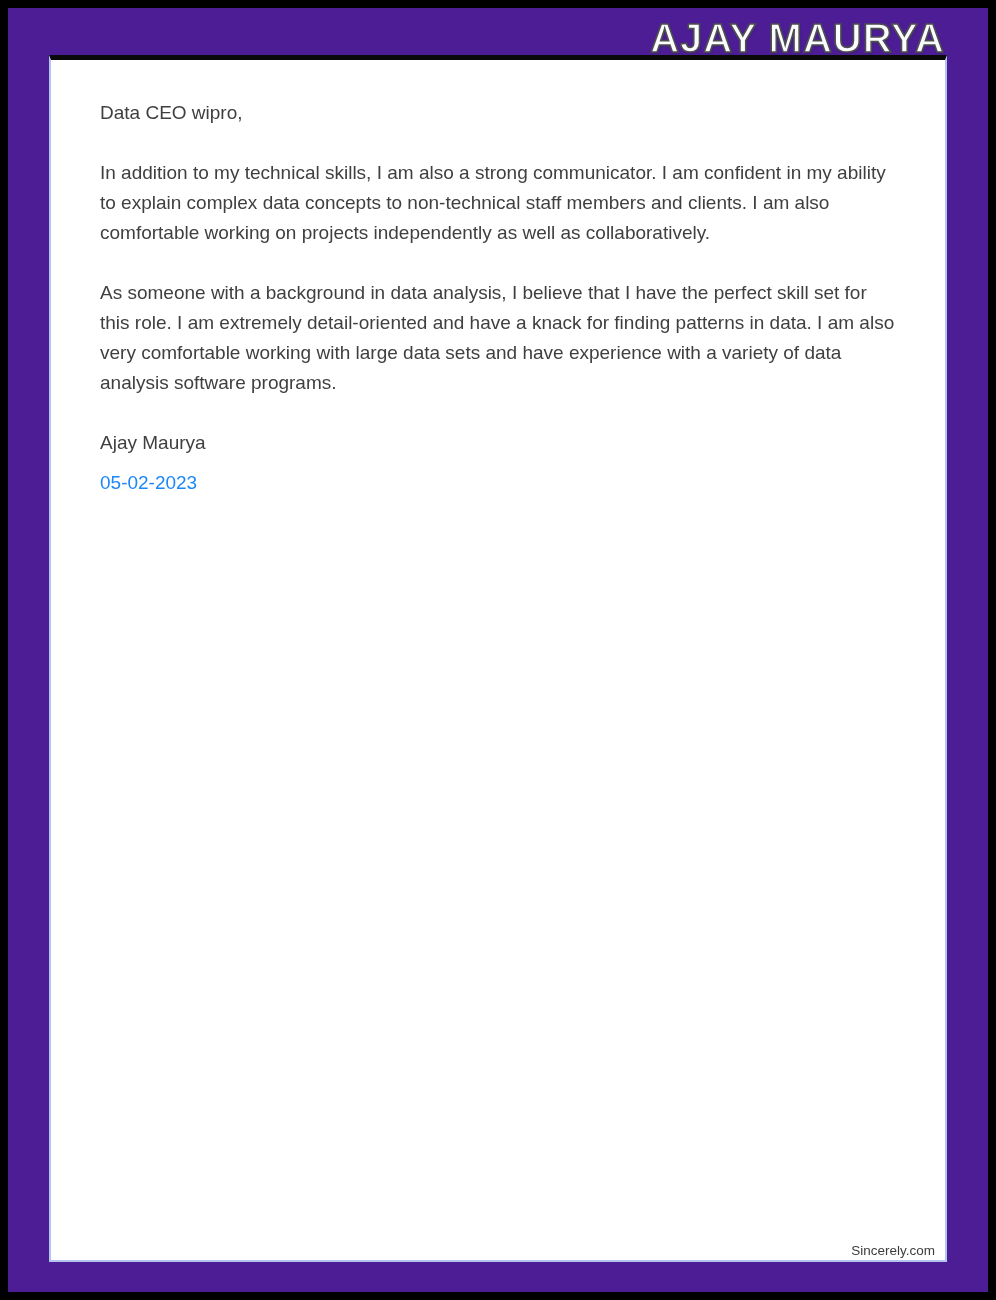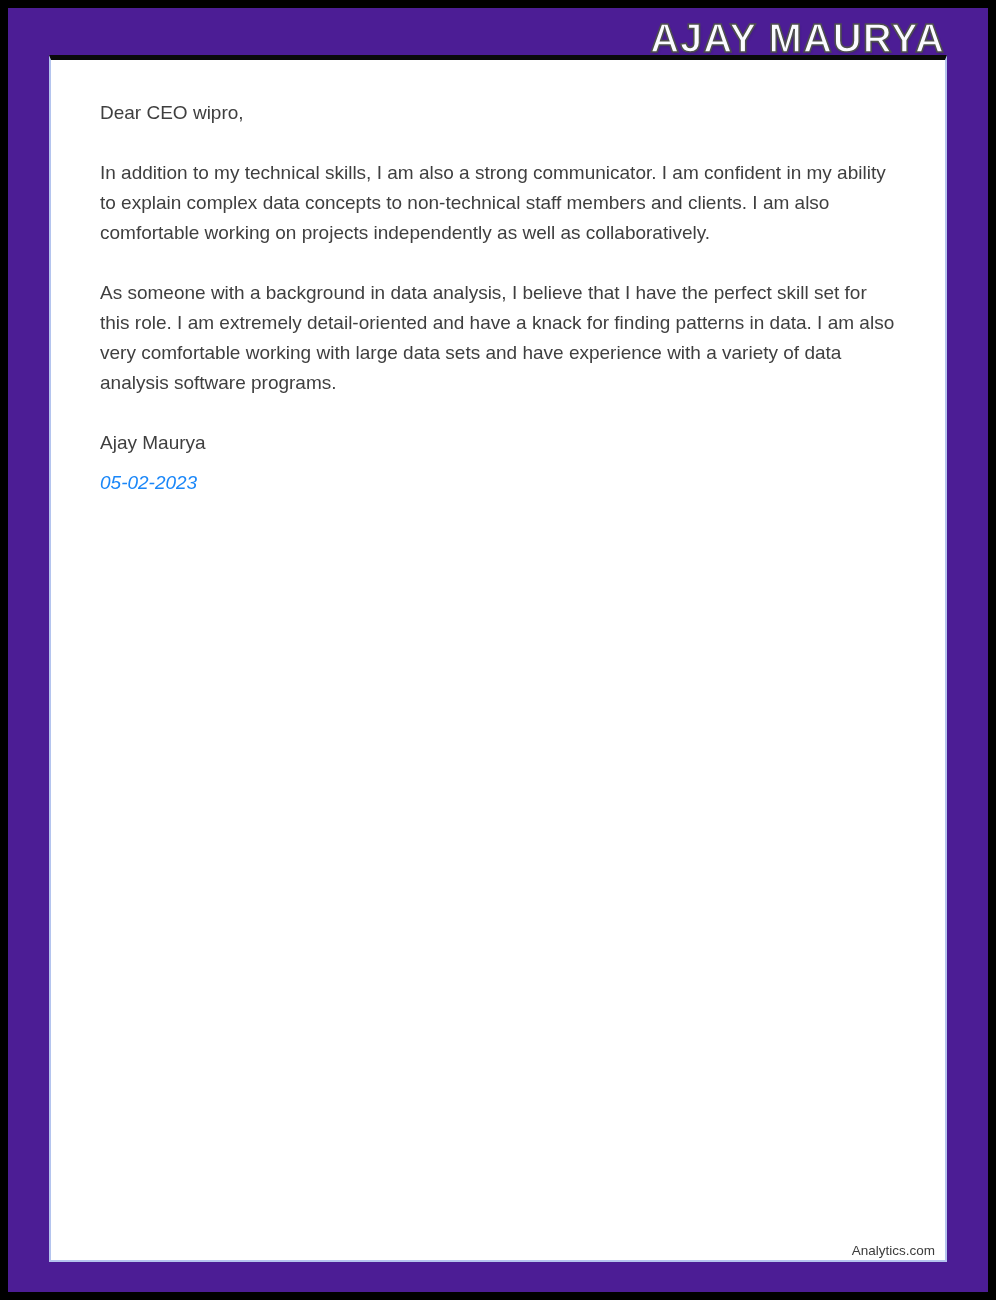--- a/index.html
+++ b/index.html
@@ -57,51 +57,50 @@
   }
   .letter p {
     margin: 0 0 30px 0;
   }
   .letter .signature {
     margin-bottom: 10px;
   }
   .letter .date {
     margin: 0;
     color: #1b87f8;
-    font-style: italic;
   }
   .branding {
     position: absolute;
     right: 10px;
     bottom: 2px;
     font-size: 13.5px;
     color: #3c3c3c;
   }
 </style>
 </head>
 <body>
 
 <div class="page">
 
   <div class="header-band">
     <div class="header-name">AJAY MAURYA</div>
   </div>
 
   <div class="document">
     <div class="letter">
-      <p>Dear CEO wipro,</p>
+      <p>Data CEO wipro,</p>
 
 
       <p>In addition to my technical skills, I am also a strong communicator. I am confident in my ability to explain complex data concepts to non-technical staff members and clients. I am also comfortable working on projects independently as well as collaboratively.</p>
 
       <p>As someone with a background in data analysis, I believe that I have the perfect skill set for this role. I am extremely detail-oriented and have a knack for finding patterns in data. I am also very comfortable working with large data sets and have experience with a variety of data analysis software programs.</p>
 
 
 
       <p class="signature">Ajay Maurya</p>
 
       <p class="date">05-02-2023</p>
     </div>
 
-    <div class="branding">Analytics.com</div>
+    <div class="branding">Sincerely.com</div>
   </div>
 
 </div>
 
 </body></html>

